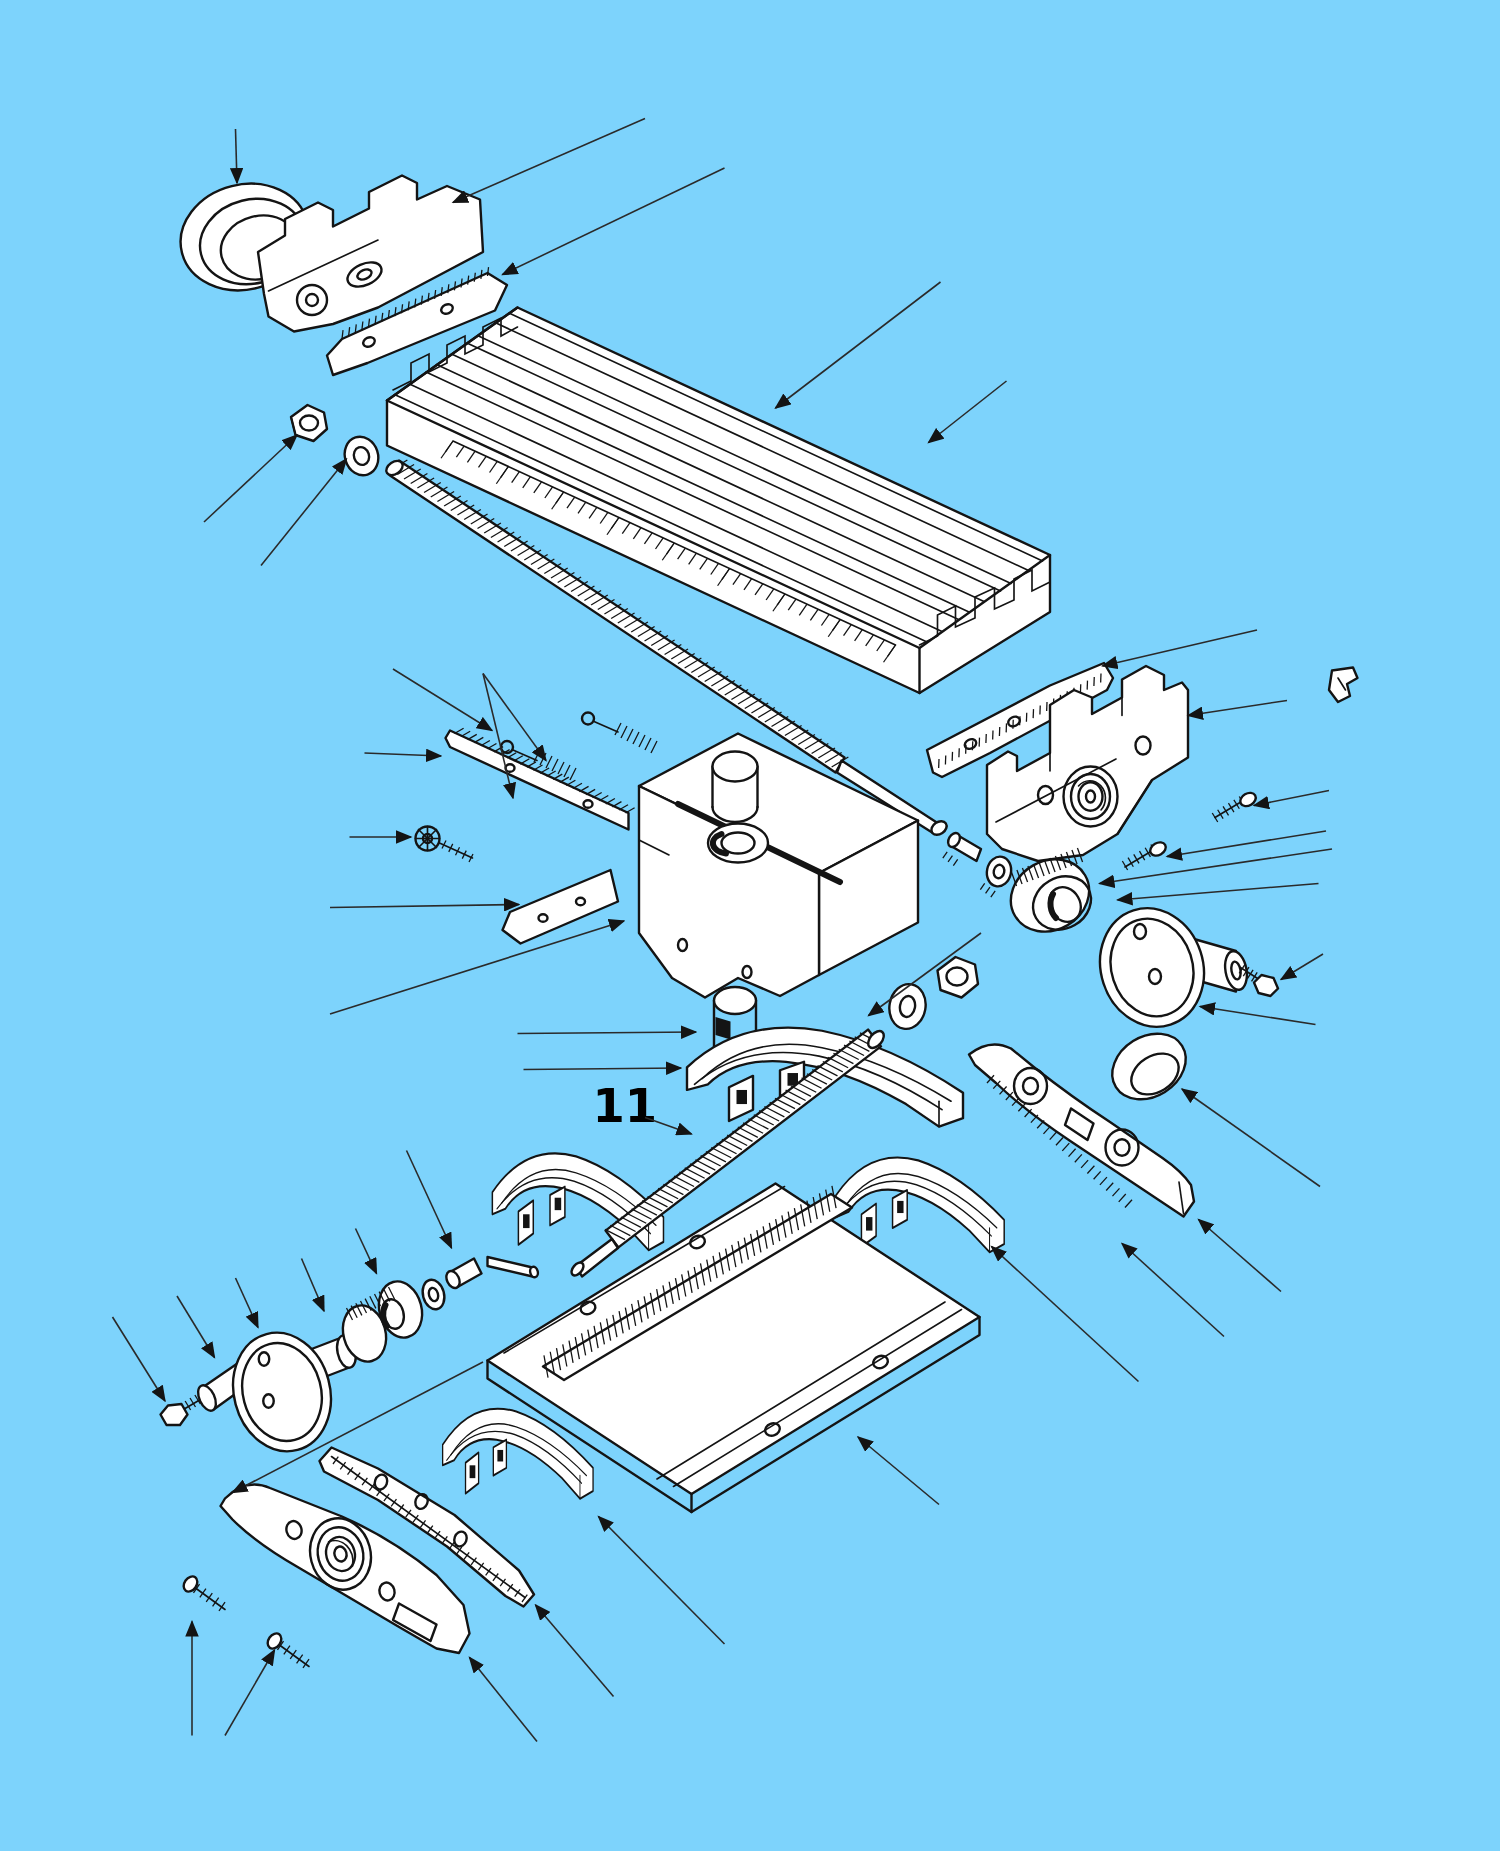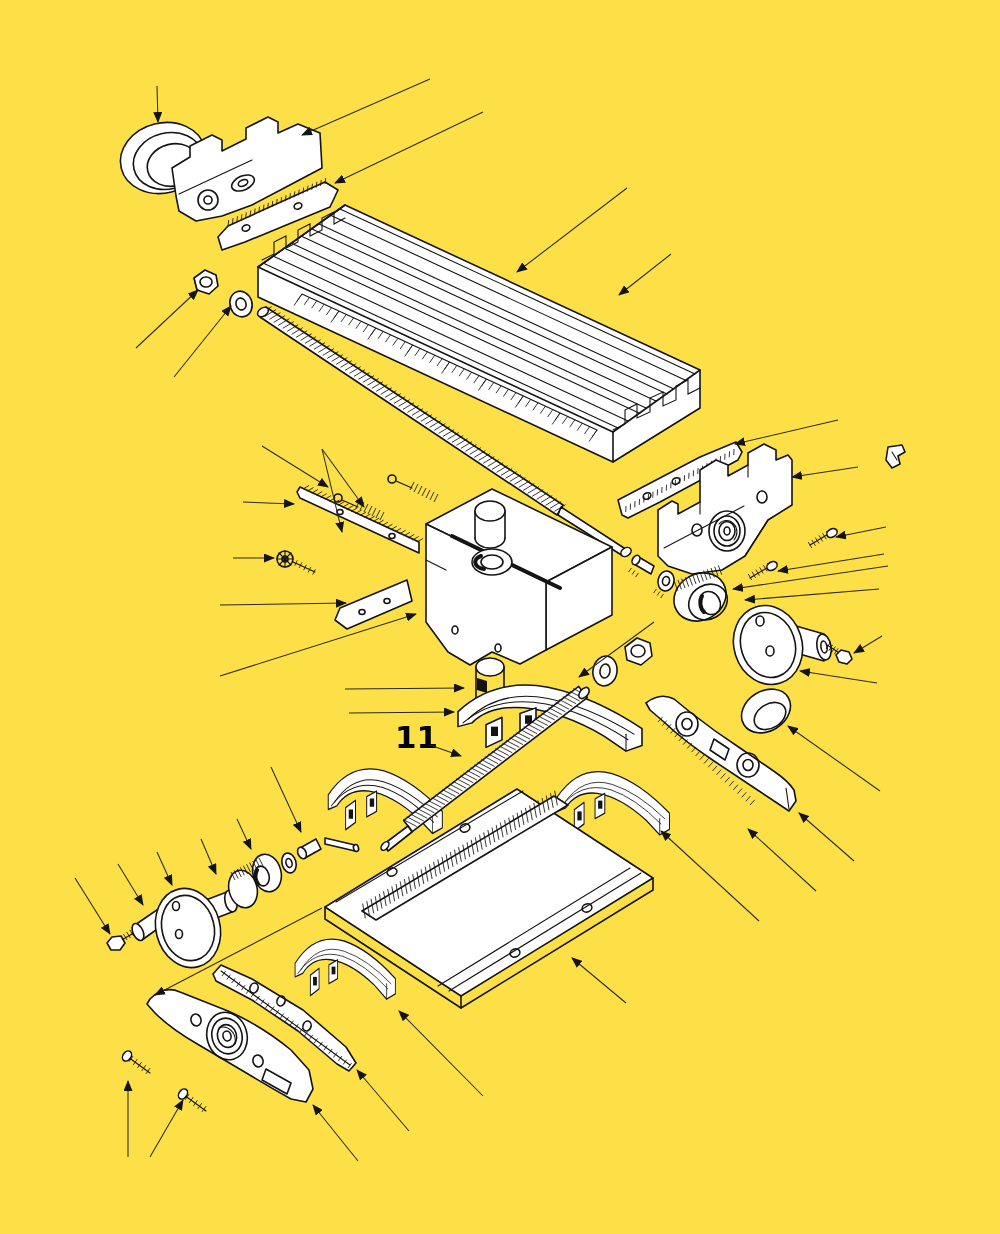--- a/index.html
+++ b/index.html
@@ -1,16 +1,16 @@
 <!DOCTYPE html>
 <html><head>
 <meta charset="utf-8">
 <style>
   html,body{margin:0;padding:0;background:#fff;}
-  .stage{position:relative;width:1000px;height:1234px;background:#fde047;overflow:hidden;}
+  .stage{position:relative;width:1000px;height:1234px;background:#7dd3fc;overflow:hidden;}
   svg{display:block;width:1000px;height:1234px;}
   .p{stroke:#141414;fill:#fff;stroke-width:1.6;stroke-linejoin:round;stroke-linecap:round;}
   .pn{stroke:#141414;fill:none;stroke-width:1.6;stroke-linejoin:round;stroke-linecap:round;}
   .d{stroke:#141414;fill:none;stroke-width:1.1;stroke-linecap:round;}
   .thk{stroke:#141414;fill:none;stroke-width:4;stroke-linecap:round;}
   .dk{fill:#141414;stroke:none;}
   .ld{stroke:#2a2a2a;fill:none;stroke-width:1.05;}
   .hb line{stroke:#141414;stroke-width:0.85;}
   .lbl{font-family:"DejaVu Sans", sans-serif;font-weight:bold;font-size:31px;fill:#000;}
 </style>

